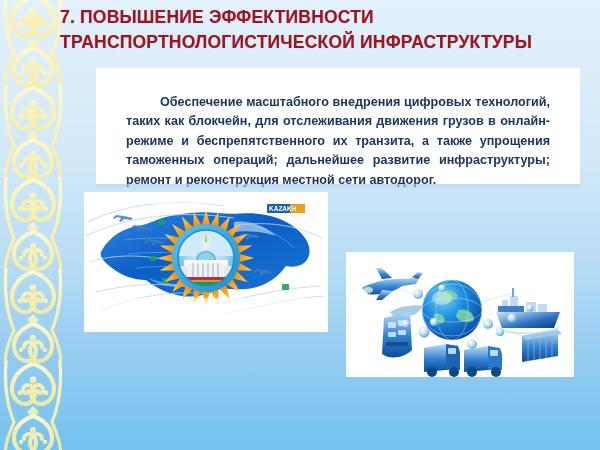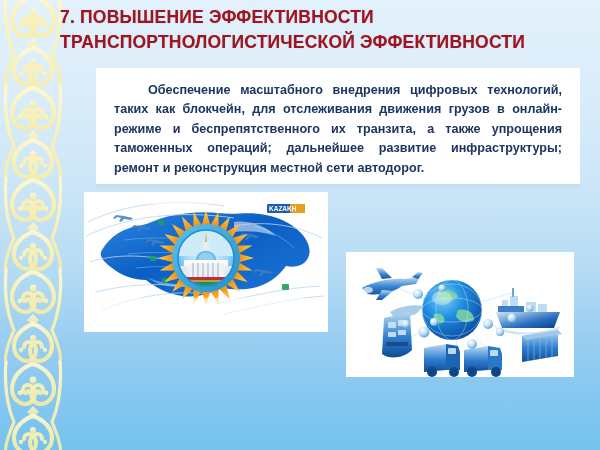--- a/index.html
+++ b/index.html
@@ -71,21 +71,21 @@
     box-sizing: border-box;
     padding: 9px 14px 6px 14px;
   }
   #body-text {
     color: #1d3660;
     font-weight: bold;
     font-size: 12.6px;
     line-height: 19.4px;
     text-align: justify;
     text-indent: 34px;
-    margin: 4px;
+    margin: 16px;
   }
   #panel-shadow {
     position: absolute;
     left: 96px;
     top: 184px;
     width: 484px;
     height: 6px;
     background: linear-gradient(to bottom, rgba(190,215,235,0.75), rgba(190,215,235,0));
   }
 
@@ -177,21 +177,21 @@
         <use href="#ornUnit" y="86"></use>
         <use href="#ornUnit" y="178"></use>
         <use href="#ornUnit" y="270"></use>
         <use href="#ornUnit" y="362"></use>
       </g>
     </svg>
   </div>
 
   <div id="title-block">
     <div class="title-line" id="title-line-1">7. ПОВЫШЕНИЕ ЭФФЕКТИВНОСТИ</div>
-    <div class="title-line" id="title-line-2">ТРАНСПОРТНОЛОГИСТИЧЕСКОЙ  ЭФФЕКТИВНОСТИ</div>
+    <div class="title-line" id="title-line-2">ТРАНСПОРТНОЛОГИСТИЧЕСКОЙ  ИНФРАСТРУКТУРЫ</div>
   </div>
 
   <div id="body-panel">
     <p id="body-text">Обеспечение масштабного внедрения цифровых технологий, таких как блокчейн, для отслеживания движения грузов в онлайн-режиме и беспрепятственного их транзита, а также упрощения таможенных операций; дальнейшее развитие инфраструктуры; ремонт и реконструкция местной сети автодорог.</p>
   </div>
   <div id="panel-shadow"></div>
 
   <div id="map-graphic">
     <svg width="244" height="140" viewBox="0 0 244 140" xmlns="http://www.w3.org/2000/svg" aria-hidden="true">
       <defs>

